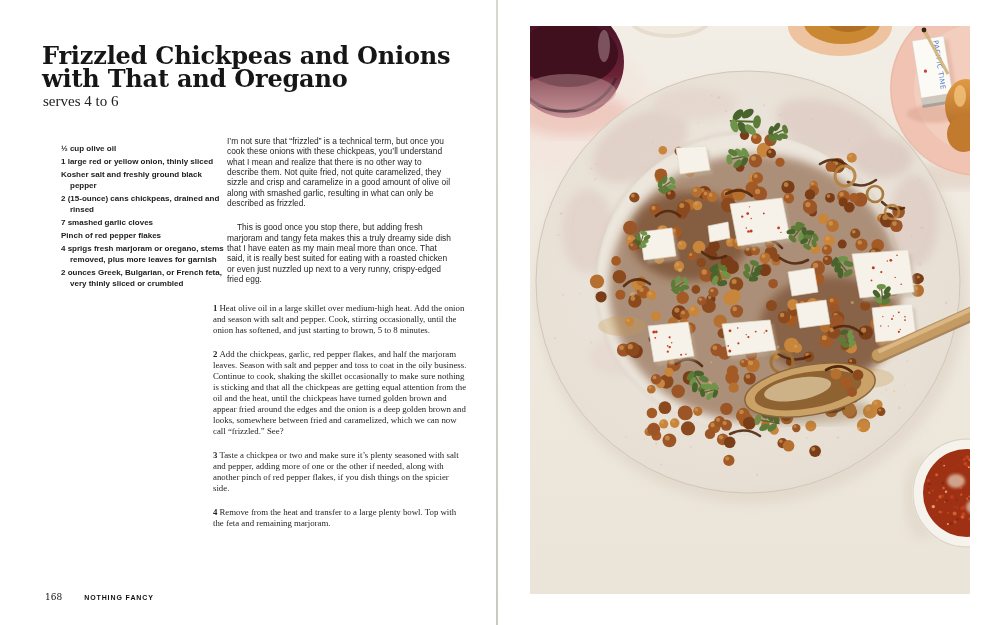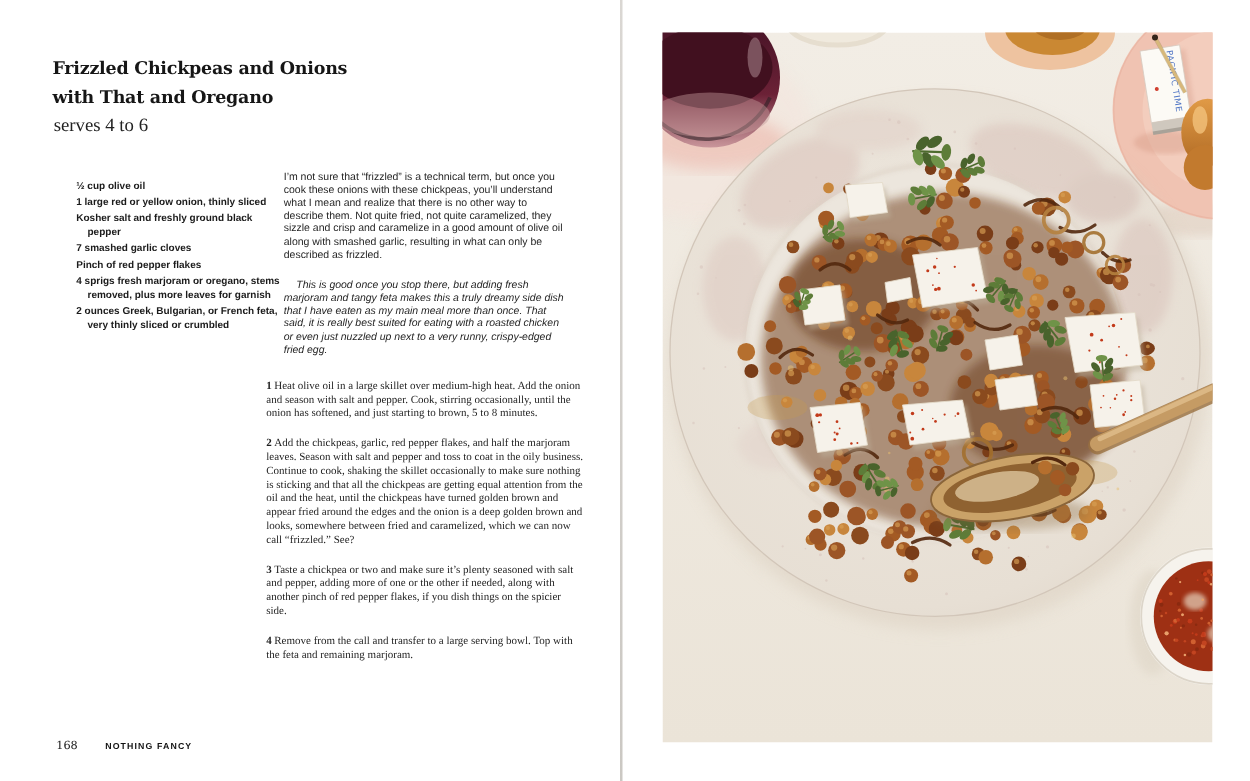--- a/index.html
+++ b/index.html
@@ -1,28 +1,28 @@
 <!DOCTYPE html>
 <html><head>
 <meta charset="utf-8">
 <style>
   html,body{margin:0;padding:0;}
   body{width:1000px;height:625px;background:#ffffff;position:relative;overflow:hidden;
        font-family:"Liberation Sans",sans-serif;}
   .left-page{position:absolute;left:0;top:0;width:497px;height:625px;background:#fff;}
   .title{position:absolute;left:42px;top:44px;font-family:"DejaVu Serif",serif;font-weight:bold;
-         font-size:14px;line-height:23px;color:#161616;letter-spacing:-0.2px;}
+         font-size:24px;line-height:23px;color:#161616;letter-spacing:-0.2px;}
   .serves{position:absolute;left:43px;top:93px;font-family:"Liberation Serif",serif;
           font-size:15px;color:#222;}
   .ingredients{position:absolute;left:45px;top:127px;width:163px;list-style:none;margin:16px;padding:0;
           font-size:8px;font-weight:bold;line-height:11px;color:#1b1b1b;}
   .ingredients li{padding-left:9px;text-indent:-9px;margin-bottom:2px;}
   .body-col{position:absolute;left:213px;top:122px;width:254px;color:#1f1f1f;}
   .intro p{margin:14px;font-size:8.4px;line-height:10.35px;}
-  .intro p + p{text-indent:10px;font-style:italic;}
+  .intro p + p{text-indent:10px;}
   .steps{margin-top:19px;font-family:"Liberation Serif",serif;}
   .step{margin:0 0 13px 0;font-size:8.8px;line-height:11px;}
   .step-num{font-weight:bold;margin-right:2px;}
   .gutter{position:absolute;left:496px;top:0;width:2px;height:625px;
           background:linear-gradient(#dad7d3,#cbc8c3);}
   .footer{position:absolute;left:45px;top:592px;display:flex;gap:22px;align-items:baseline;}
   .page-num{font-family:"DejaVu Serif",serif;font-weight:normal;font-size:9px;color:#111;}
   .book-title{font-size:7px;font-weight:bold;letter-spacing:0.9px;color:#111;}
   .photo{position:absolute;left:530px;top:26px;width:440px;height:568px;}
 </style>
@@ -33,36 +33,37 @@
   <div class="title">
     <div>Frizzled Chickpeas and Onions</div>
     <div>with That and Oregano</div>
   </div>
   <div class="serves">serves 4 to 6</div>
 
   <ul class="ingredients">
     <li>½ cup olive oil</li>
     <li>1 large red or yellow onion, thinly sliced</li>
     <li>Kosher salt and freshly ground black pepper</li>
+    <li>2 (15-ounce) cans chickpeas, drained and rinsed</li>
     <li>7 smashed garlic cloves</li>
     <li>Pinch of red pepper flakes</li>
     <li>4 sprigs fresh marjoram or oregano, stems removed, plus more leaves for garnish</li>
     <li>2 ounces Greek, Bulgarian, or French feta, very thinly sliced or crumbled</li>
   </ul>
 
   <div class="body-col">
     <div class="intro">
       <p>I’m not sure that “frizzled” is a technical term, but once you cook these onions with these chickpeas, you’ll understand what I mean and realize that there is no other way to describe them. Not quite fried, not quite caramelized, they sizzle and crisp and caramelize in a good amount of olive oil along with smashed garlic, resulting in what can only be described as frizzled.</p>
       <p>This is good once you stop there, but adding fresh marjoram and tangy feta makes this a truly dreamy side dish that I have eaten as my main meal more than once. That said, it is really best suited for eating with a roasted chicken or even just nuzzled up next to a very runny, crispy-edged fried egg.</p>
     </div>
     <div class="steps">
       <p class="step"><span class="step-num">1</span><span>Heat olive oil in a large skillet over medium-high heat. Add the onion and season with salt and pepper. Cook, stirring occasionally, until the onion has softened, and just starting to brown, 5 to 8 minutes.</span></p>
       <p class="step"><span class="step-num">2</span><span>Add the chickpeas, garlic, red pepper flakes, and half the marjoram leaves. Season with salt and pepper and toss to coat in the oily business. Continue to cook, shaking the skillet occasionally to make sure nothing is sticking and that all the chickpeas are getting equal attention from the oil and the heat, until the chickpeas have turned golden brown and appear fried around the edges and the onion is a deep golden brown and looks, somewhere between fried and caramelized, which we can now call “frizzled.” See?</span></p>
       <p class="step"><span class="step-num">3</span><span>Taste a chickpea or two and make sure it’s plenty seasoned with salt and pepper, adding more of one or the other if needed, along with another pinch of red pepper flakes, if you dish things on the spicier side.</span></p>
-      <p class="step"><span class="step-num">4</span><span>Remove from the call and transfer to a large serving bowl. Top with the feta and remaining marjoram.</span></p>
+      <p class="step"><span class="step-num">4</span><span>Remove from the heat and transfer to a large plenty bowl. Top with the feta and remaining marjoram.</span></p>
     </div>
   </div>
 
   <div class="footer">
     <span class="page-num">168</span>
     <span class="book-title">NOTHING FANCY</span>
   </div>
 </div>
 
 <div class="gutter"></div>

